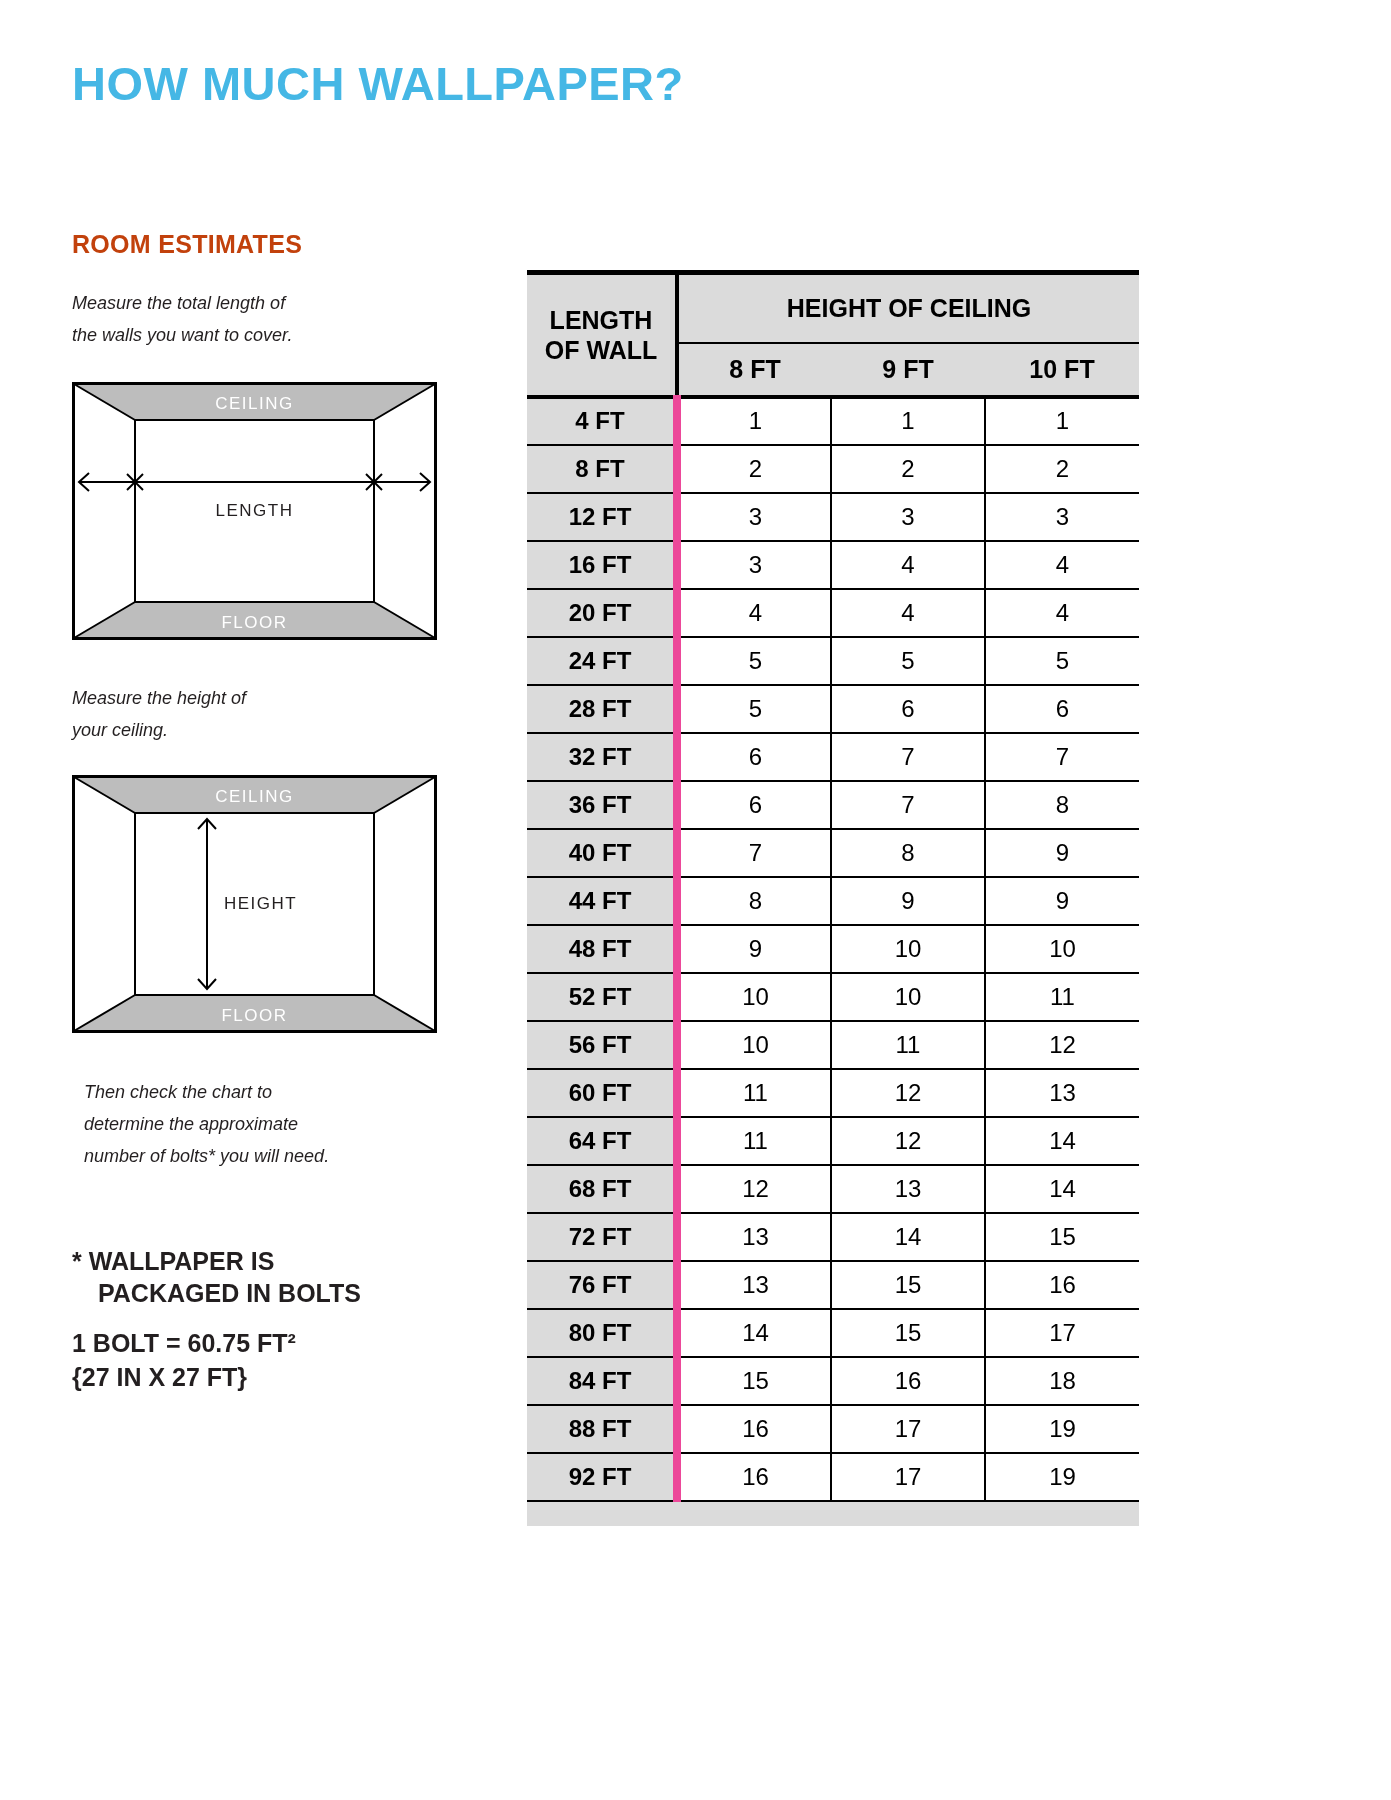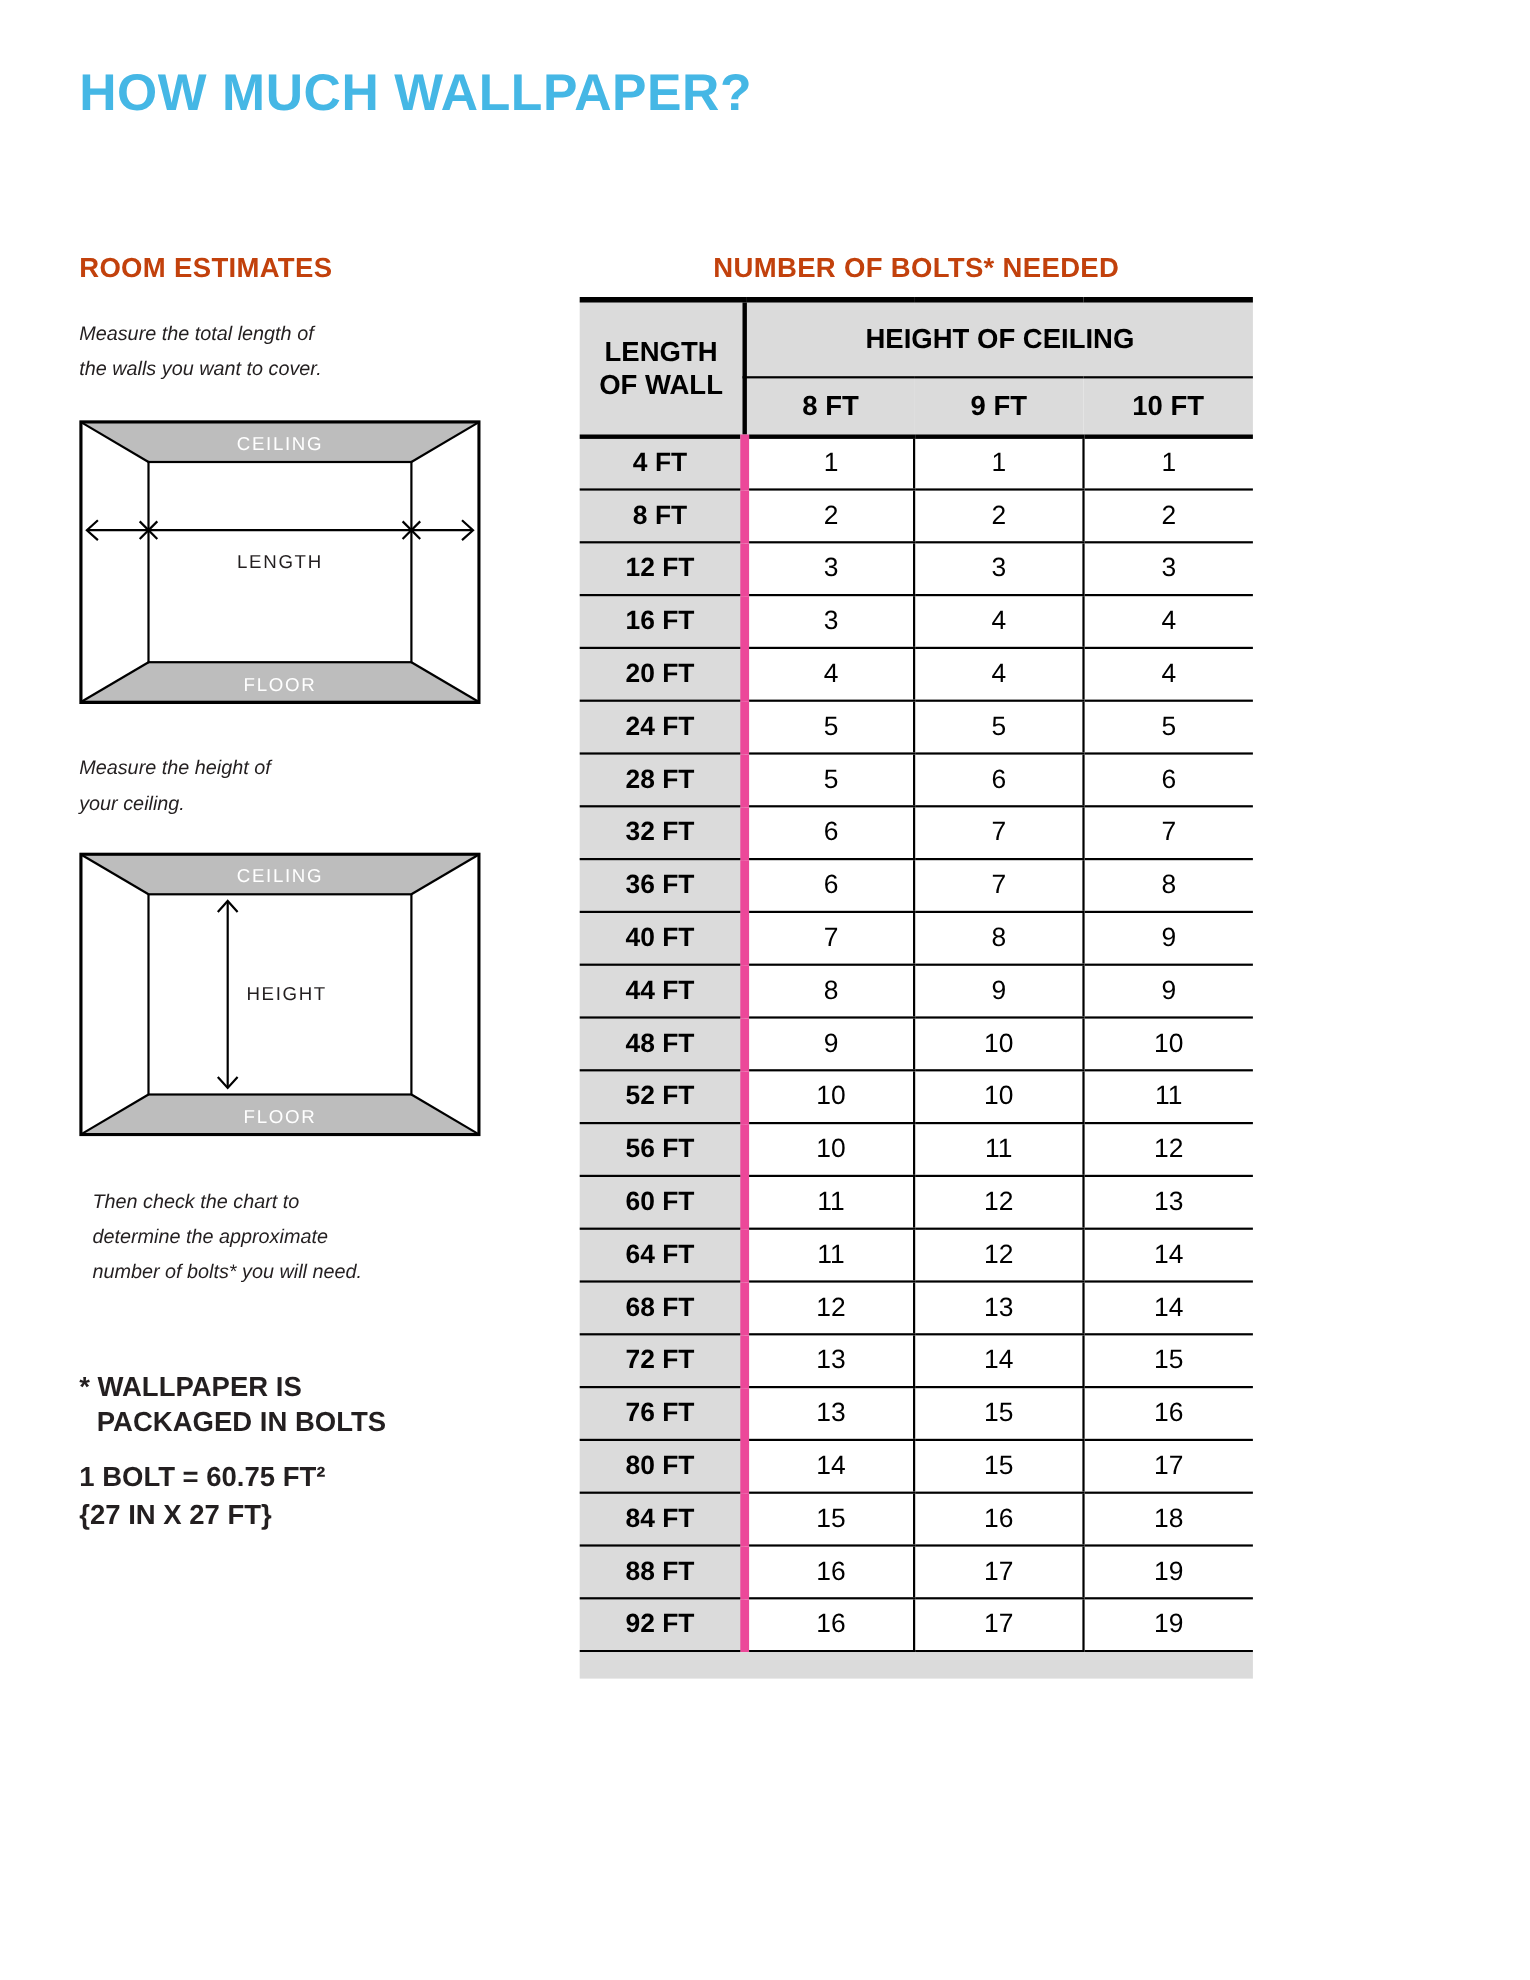--- a/index.html
+++ b/index.html
@@ -60,21 +60,21 @@
   .dim-label  { fill: #231f20; }
 
   .footnote {
     position: absolute;
     left: 72px;
     top: 1245px;
     font-size: 25px;
     font-weight: 700;
     line-height: 32px;
   }
-  .footnote .indent { margin-left: 16px; }
+  .footnote .indent { margin-left: 26px; }
   .bolt-info {
     position: absolute;
     left: 72px;
     top: 1326px;
     font-size: 25px;
     font-weight: 700;
     line-height: 34px;
   }
 
   
@@ -138,21 +138,20 @@
   }
 </style>
 </head>
 <body>
 
 <div class="page">
 
   <h1 class="page-title">HOW MUCH WALLPAPER?</h1>
 
   <h2 class="section-heading" id="room-estimates-heading">ROOM ESTIMATES</h2>
-  <h2 class="section-heading" id="bolts-heading">NUMBER OF BOLTS* NEEDED</h2>
 
   <p class="para" id="step1-text">Measure the total length of
 the walls you want to cover.</p>
 
   <svg class="diagram" id="room-length-diagram" viewBox="0 0 365 258">
     <polygon points="0,0 365,0 302,38 63,38" fill="#bdbdbd"></polygon>
     <polygon points="0,258 365,258 302,220 63,220" fill="#bdbdbd"></polygon>
     <rect x="63" y="38" width="239" height="182" fill="#ffffff" stroke="#000" stroke-width="2"></rect>
     <line x1="2" y1="2" x2="63" y2="38" stroke="#000" stroke-width="2"></line>
     <line x1="363" y1="2" x2="302" y2="38" stroke="#000" stroke-width="2"></line>

